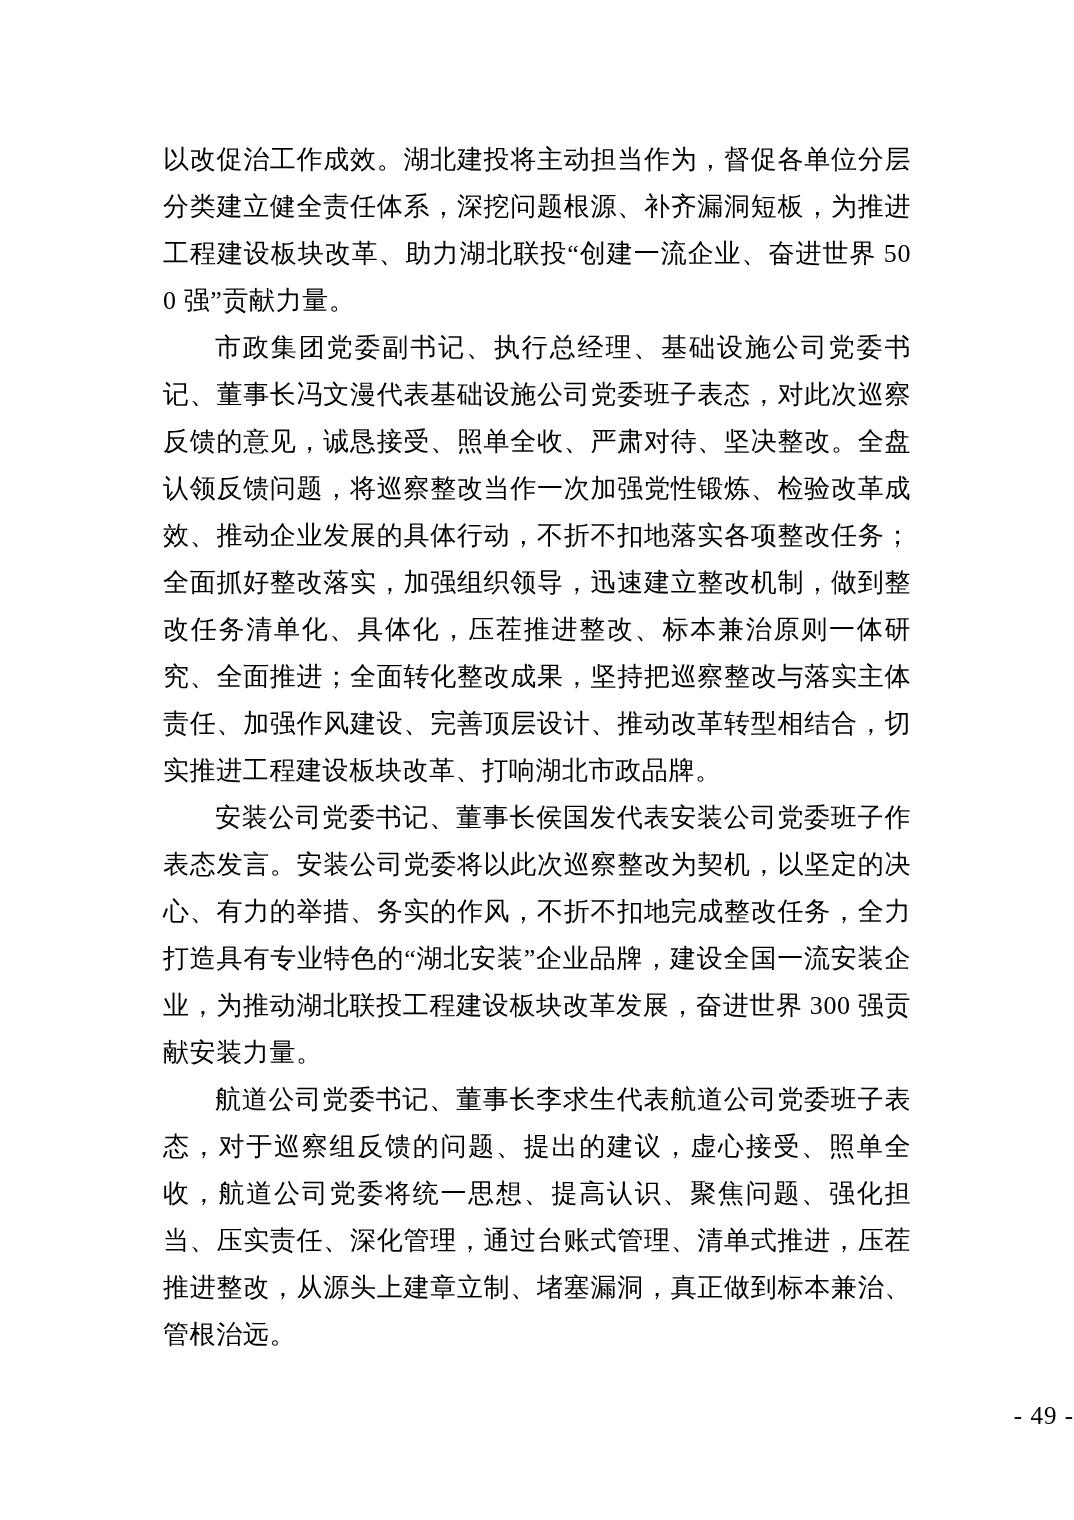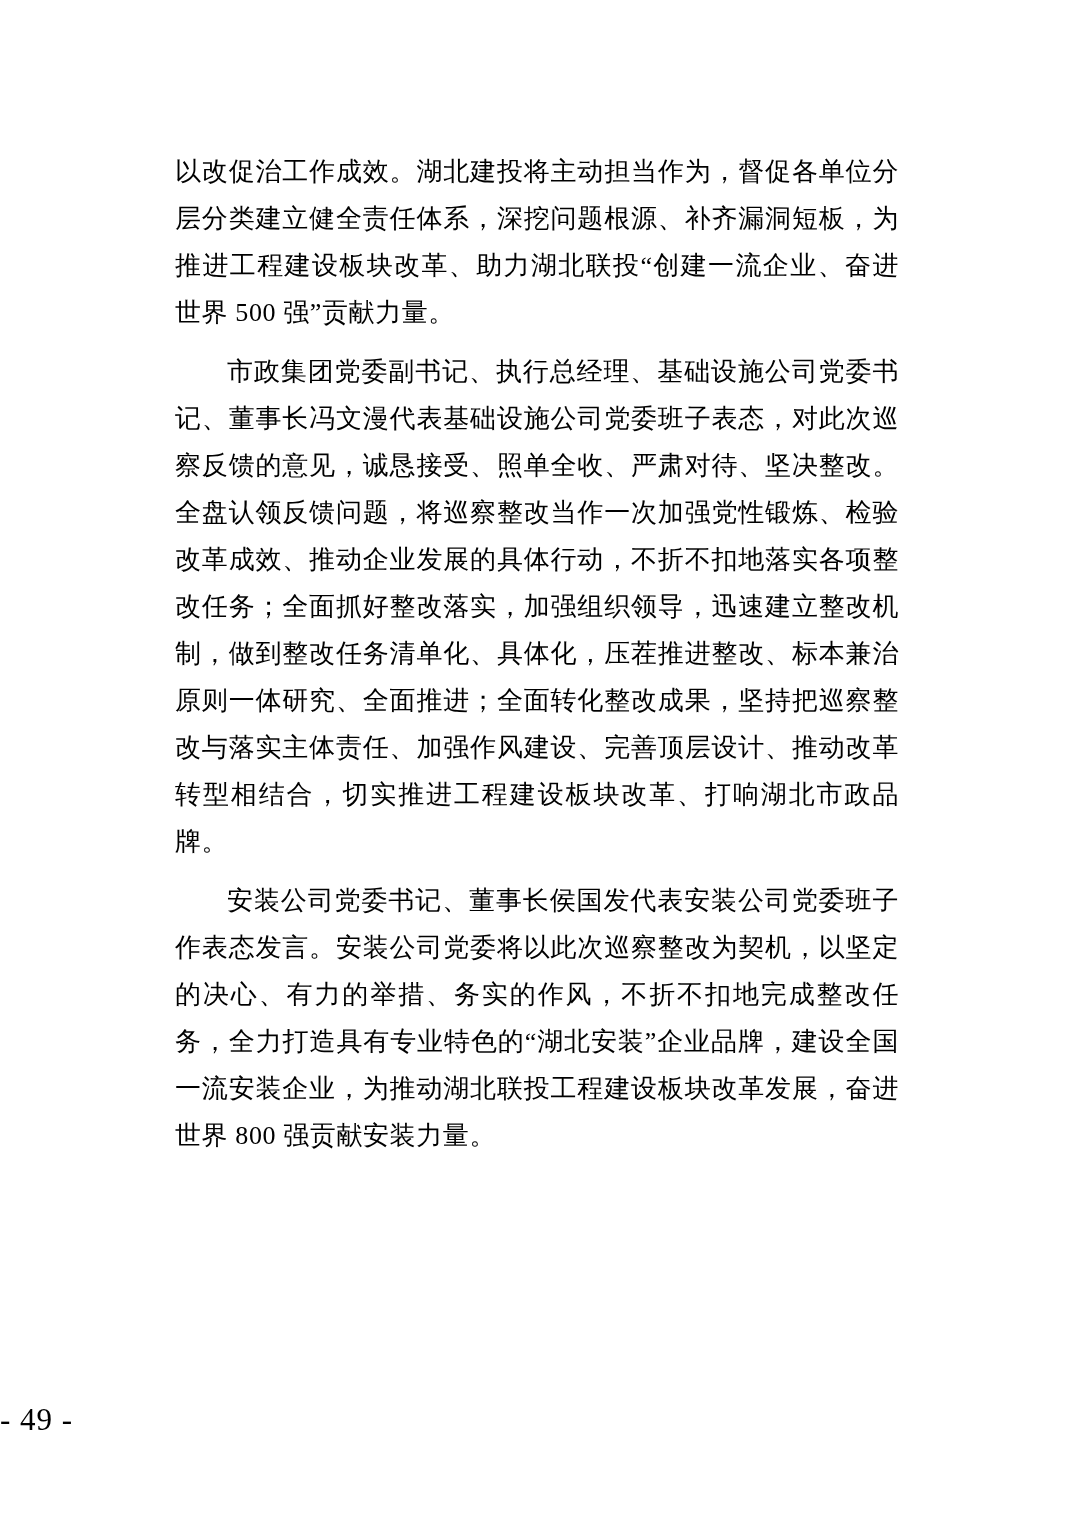--- a/index.html
+++ b/index.html
@@ -16,45 +16,46 @@
     font-family: "Liberation Serif", "DejaVu Serif", serif;
     color: #000000;
   }
   .content {
     position: absolute;
     top: 136px;
     left: 163px;
     width: 748px;
   }
   .para {
-    margin: 12px;
+    margin: 0;
     font-size: 26px;
     line-height: 47px;
     text-align: justify;
     text-justify: inter-ideograph;
     letter-spacing: 0.6px;
     word-break: break-all;
   }
   .para.indent {
     text-indent: 2em;
   }
   .page-number {
     position: absolute;
     top: 1402px;
     left: 0;
     width: 100%;
-    text-align: left;
-    font-size: 31px;
+    text-align: right;
+    font-size: 25px;
     letter-spacing: 1px;
     color: #000000;
   }
 </style>
 </head>
 <body>
 
 <div class="page">
   <div class="content">
     <p class="para no-indent">以改促治工作成效。湖北建投将主动担当作为，督促各单位分层分类建立健全责任体系，深挖问题根源、补齐漏洞短板，为推进工程建设板块改革、助力湖北联投“创建一流企业、奋进世界 500 强”贡献力量。</p>
     <p class="para indent">市政集团党委副书记、执行总经理、基础设施公司党委书记、董事长冯文漫代表基础设施公司党委班子表态，对此次巡察反馈的意见，诚恳接受、照单全收、严肃对待、坚决整改。全盘认领反馈问题，将巡察整改当作一次加强党性锻炼、检验改革成效、推动企业发展的具体行动，不折不扣地落实各项整改任务；全面抓好整改落实，加强组织领导，迅速建立整改机制，做到整改任务清单化、具体化，压茬推进整改、标本兼治原则一体研究、全面推进；全面转化整改成果，坚持把巡察整改与落实主体责任、加强作风建设、完善顶层设计、推动改革转型相结合，切实推进工程建设板块改革、打响湖北市政品牌。</p>
-    <p class="para indent">安装公司党委书记、董事长侯国发代表安装公司党委班子作表态发言。安装公司党委将以此次巡察整改为契机，以坚定的决心、有力的举措、务实的作风，不折不扣地完成整改任务，全力打造具有专业特色的“湖北安装”企业品牌，建设全国一流安装企业，为推动湖北联投工程建设板块改革发展，奋进世界 800 强贡献安装力量。</p>
+    <p class="para indent">安装公司党委书记、董事长侯国发代表安装公司党委班子作表态发言。安装公司党委将以此次巡察整改为契机，以坚定的决心、有力的举措、务实的作风，不折不扣地完成整改任务，全力打造具有专业特色的“湖北安装”企业品牌，建设全国一流安装企业，为推动湖北联投工程建设板块改革发展，奋进世界 300 强贡献安装力量。</p>
+    <p class="para indent">航道公司党委书记、董事长李求生代表航道公司党委班子表态，对于巡察组反馈的问题、提出的建议，虚心接受、照单全收，航道公司党委将统一思想、提高认识、聚焦问题、强化担当、压实责任、深化管理，通过台账式管理、清单式推进，压茬推进整改，从源头上建章立制、堵塞漏洞，真正做到标本兼治、管根治远。</p>
   </div>
   <div class="page-number">- 49 -</div>
 </div>
 
 </body></html>

